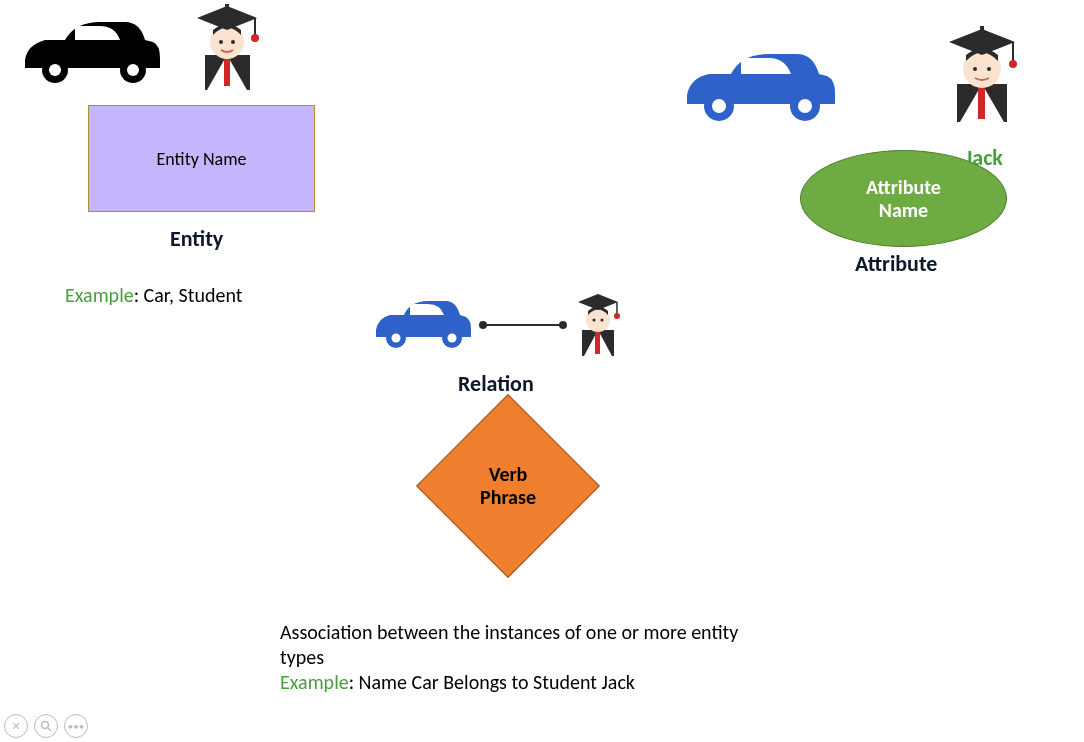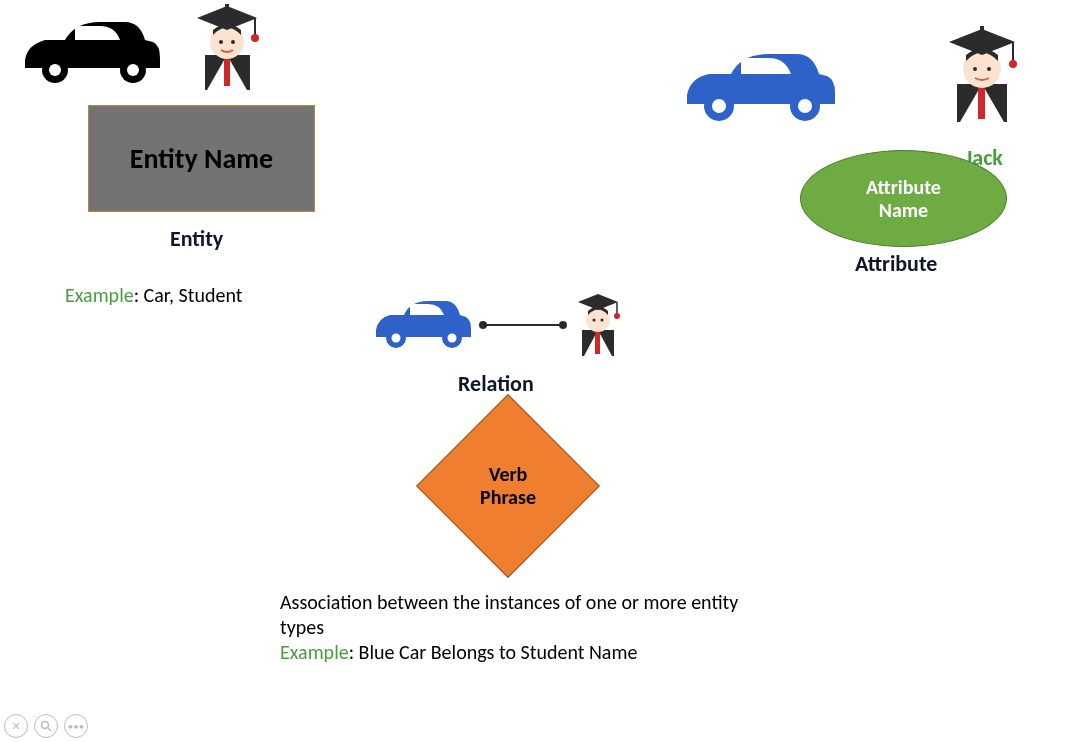--- a/index.html
+++ b/index.html
@@ -1,21 +1,21 @@
 <!DOCTYPE html>
 <html><head>
 <meta charset="utf-8">
 <style>
   html,body{margin:0;padding:0;width:1084px;height:742px;font-family:Calibri,Arial,sans-serif;background:#fff;color:#000}
   .canvas{position:relative;width:1084px;height:742px}
   .abs{position:absolute}
   .orange-label{color:#0f172a;font-weight:bold;font-size:22px}
   .green{color:#4a9d3f;font-weight:normal}
   .desc{font-size:20px;line-height:1.25}
-  .entity-box{background:#737373;border:1.5px solid #b58a3a;width:225px;height:105px;display:flex;align-items:center;justify-content:center;font-weight:bold;font-size:28px}
+  .entity-box{background:#c4b5fd;border:1.5px solid #b58a3a;width:225px;height:105px;display:flex;align-items:center;justify-content:center;font-weight:normal;font-size:18px}
   .ellipse{background:#6eab43;border:1.5px solid #4a7e2e;width:205px;height:95px;border-radius:50%;display:flex;align-items:center;justify-content:center;color:#fff;font-weight:bold;font-size:20px;text-align:center;line-height:1.15}
   .diamond-wrap{width:225px;height:155px;display:flex;align-items:center;justify-content:center}
   .diamond{width:128px;height:128px;background:#ef7f2f;border:1.5px solid #9e5420;transform:rotate(45deg);display:flex;align-items:center;justify-content:center}
   .diamond span{transform:rotate(-45deg);font-weight:bold;font-size:20px;text-align:center;line-height:1.15}
   .jack{color:#4a9d3f;font-weight:bold;font-size:22px}
   .footer-icons{position:absolute;left:4px;bottom:4px;display:flex;gap:6px}
   .footer-icons .ico{width:22px;height:22px;border:1.5px solid #bbb;border-radius:50%;display:flex;align-items:center;justify-content:center;color:#bbb;font-size:11px}
 </style>
 </head>
 <body>
@@ -116,23 +116,23 @@
           <circle cx="34" cy="30" r="1.5" fill="#2b2b2b"></circle>
       </g>
     </svg>
   </div>
   <div class="abs orange-label" style="left:458px;top:370px">Relation</div>
   <div class="abs diamond-wrap" style="left:395px;top:408px">
     <div class="diamond">
         <span>Verb<br>Phrase</span>
       </div>
   </div>
-  <div class="abs desc" style="left:280px;top:590px;width:460px">
+  <div class="abs desc" style="left:280px;top:620px;width:460px">
     <span>Association between the instances of one or more entity types</span><br>
-    <span class="green">Example</span><span>: Blue Car Belongs to Student Name</span>
+    <span class="green">Example</span><span>: Name Car Belongs to Student Jack</span>
   </div>
 
   <div class="footer-icons">
     <div class="ico">✕</div>
     <div class="ico">
       <svg width="12" height="12" viewBox="0 0 12 12">
           <circle cx="5" cy="5" r="3.5" fill="none" stroke="#bbb" stroke-width="1.5"></circle>
           <line x1="8" y1="8" x2="11" y2="11" stroke="#bbb" stroke-width="1.5"></line>
         </svg>
     </div>

